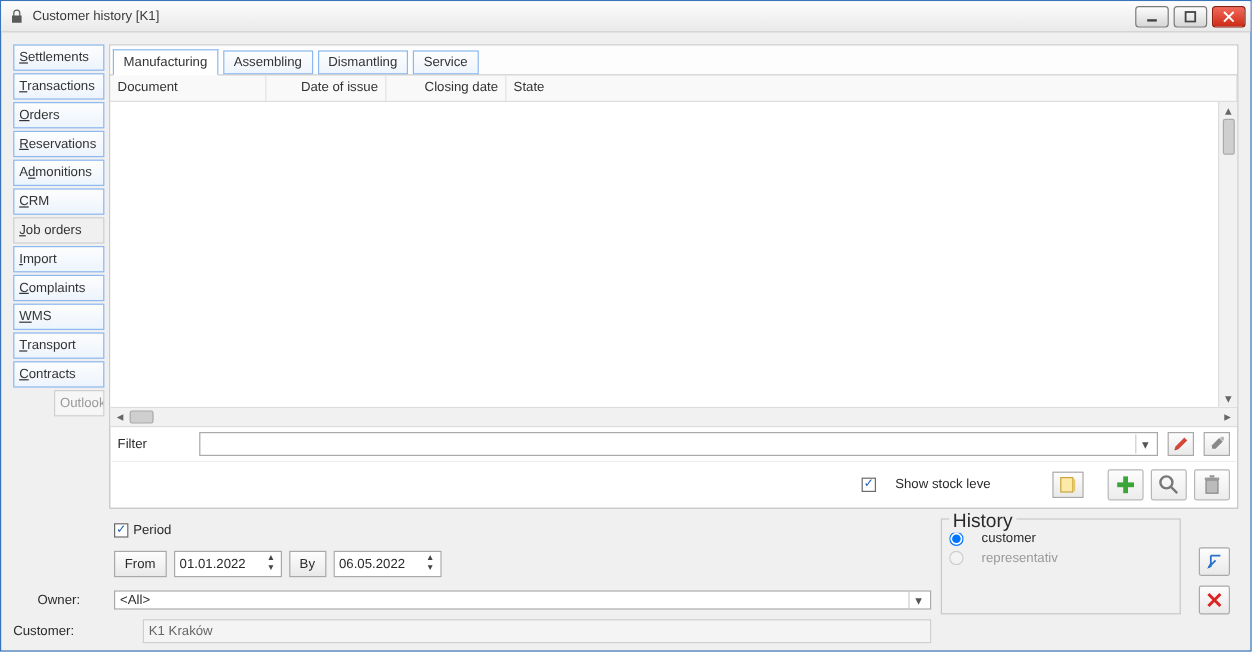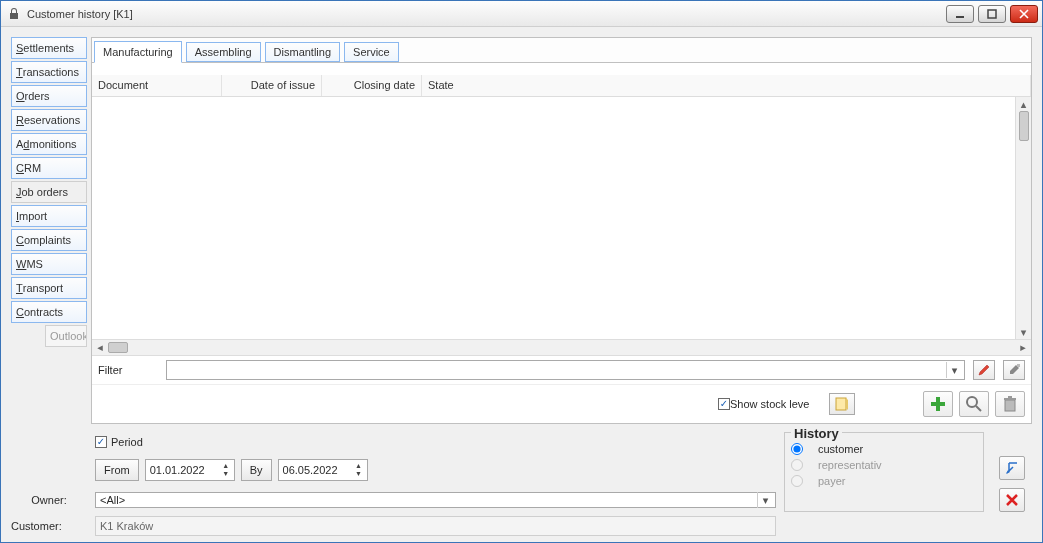--- a/index.html
+++ b/index.html
@@ -123,21 +123,20 @@
     border-top: 1px solid #c0c0c0;
     display: flex;
     flex-direction: column;
     min-height: 0;
   }
   .gridheader {
     height: 22px;
     display: flex;
     background: #f9f9f9;
     border-bottom: 1px solid #ddd;
-    margin-top: 12px;
   }
   .colhdr {
     border-right: 1px solid #e3e3e3;
     padding: 4px 6px;
     color: #333;
   }
   .col-doc { width: 130px; }
   .col-issue { width: 100px; text-align: right; }
   .col-close { width: 100px; text-align: right; }
   .col-state { flex: 1; }
@@ -173,21 +172,21 @@
     width: 22px; height: 20px;
     border:1px solid #a9a9a9;
     background: linear-gradient(#fdfdfd,#e9e9e9);
     display:inline-flex;align-items:center;justify-content:center;
   }
   .toolsrow {
     display:flex; align-items:center; justify-content:flex-end;
     gap:6px; padding: 6px;
     border-top: 1px solid #eee;
   }
-  .toolsrow .left { margin-right:auto; display:flex; align-items:center; gap:0; padding-left: 620px;}
+  .toolsrow .left { margin-right:auto; display:flex; align-items:center; gap:16px; padding-left: 620px;}
   .bigbtn {
     width:30px;height:26px;border:1px solid #b6b6b6;background:linear-gradient(#fdfdfd,#ececec);
     display:inline-flex;align-items:center;justify-content:center;border-radius:2px;
   }
 
   .footer {
     padding: 4px 10px 6px 10px;
     display: grid;
     grid-template-columns: 76px 1fr 200px 40px;
     grid-template-rows: auto auto auto;
@@ -213,21 +212,21 @@
 
   .historybox {
     grid-column: 3 / 4;
     grid-row: 1 / 4;
     border: 1px solid #c8c8c8;
     padding: 2px 6px 4px 6px;
     position: relative;
     height: 80px;
   }
   .historybox .legend {
-    position: absolute; top: -7px; left: 6px; background: #f0f0f0; padding: 0 3px; font-size: 13px; font-weight: bold;
+    position: absolute; top: -7px; left: 6px; background: #f0f0f0; padding: 0 3px; font-size: 16px;
   }
   .historybox label { display:flex;align-items:center;gap:13px;margin-top:0px; white-space:nowrap; overflow:hidden; height:16px;}
   .historybox label.dis { color:#9a9a9a; }
   input[type=radio]{margin:0 2px 0 0; width:12px;height:12px;}
   .historybox .opts { margin-top:6px; }
 
   .sidebtns {
     grid-column: 4 / 5;
     grid-row: 1 / 4;
     display:flex; flex-direction:column; gap:8px; align-items:center; justify-content:flex-end; height:80px;
@@ -235,21 +234,21 @@
   .sq {
     width:26px;height:24px;border:1px solid #a9a9a9;
     background:linear-gradient(#fdfdfd,#e9e9e9);
     display:inline-flex;align-items:center;justify-content:center;border-radius:2px;
   }
   .ownerrow { grid-column:1/2; text-align:center;}
   .ownerval { grid-column:2/3; }
   .ownerval .combo { height:16px;border:1px solid #a9a9a9;background:#fff;display:flex;align-items:center;padding:0 2px 0 4px;}
   .ownerval .combo .dd{margin-left:auto;width:16px;height:16px;border-left:1px solid #ccc;display:flex;align-items:center;justify-content:center;color:#555;}
   .custrow { grid-column:1/2; }
-  .custval { grid-column:2/3; }
+  .custval { grid-column:2/3;margin-left:24px; }
   .custval .ro { height:20px;border:1px solid #cfcfcf;background:#f4f4f4;display:flex;align-items:center;padding:0 4px;color:#666;}
 
   .chkbox { width:12px;height:12px;border:1px solid #6a6a6a;background:#fff;display:inline-flex;align-items:center;justify-content:center;}
   .chkbox.checked::after{content:"✓";font-size:10px;color:#1a5fb4;line-height:1;}
 </style>
 </head>
 <body>
 
 <div class="window">
   <div class="titlebar">
@@ -393,24 +392,20 @@
       <span class="legend">History</span>
       <div class="opts">
         <label>
             <input type="radio" name="h" checked="" style="">
             <span>customer</span>
           </label>
         <label class="dis">
             <input type="radio" name="h" disabled="" style="">
             <span>representativ</span>
           </label>
-        <label class="dis">
-            <input type="radio" name="h" disabled="" style="">
-            <span>payer</span>
-          </label>
       </div>
     </div>
 
     <div class="sidebtns">
       <span class="sq">
         <svg width="14" height="14" viewBox="0 0 14 14">
             <path d="M4 2h8M4 2v8M2 12l6-6" stroke="#2a6fc9" stroke-width="1.5" fill="none"></path>
             <path d="M1 13l2-4 2 2-4 2z" fill="#2a6fc9"></path>
           </svg>
       </span>

